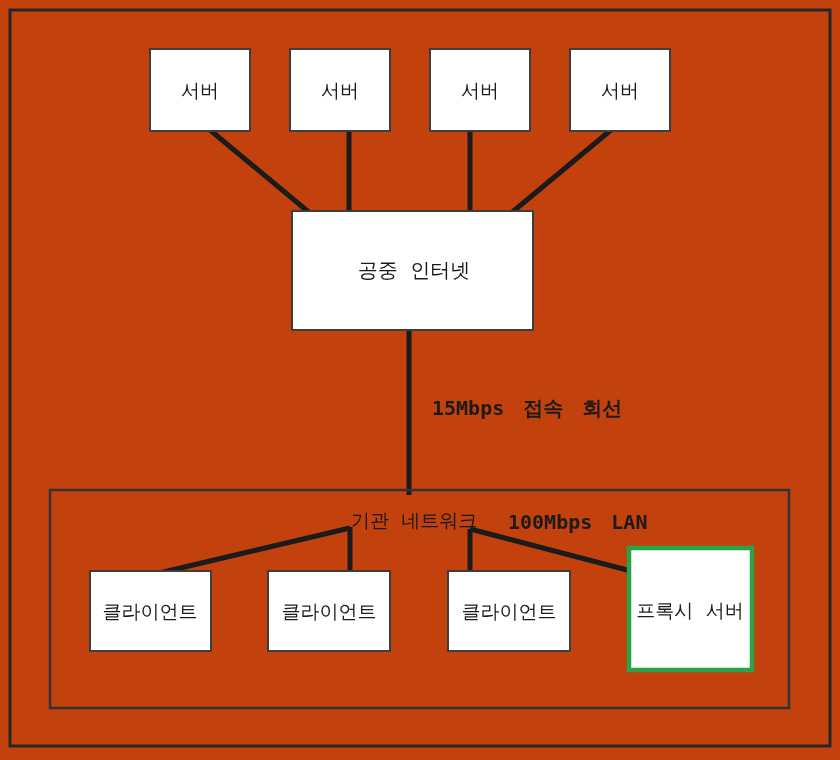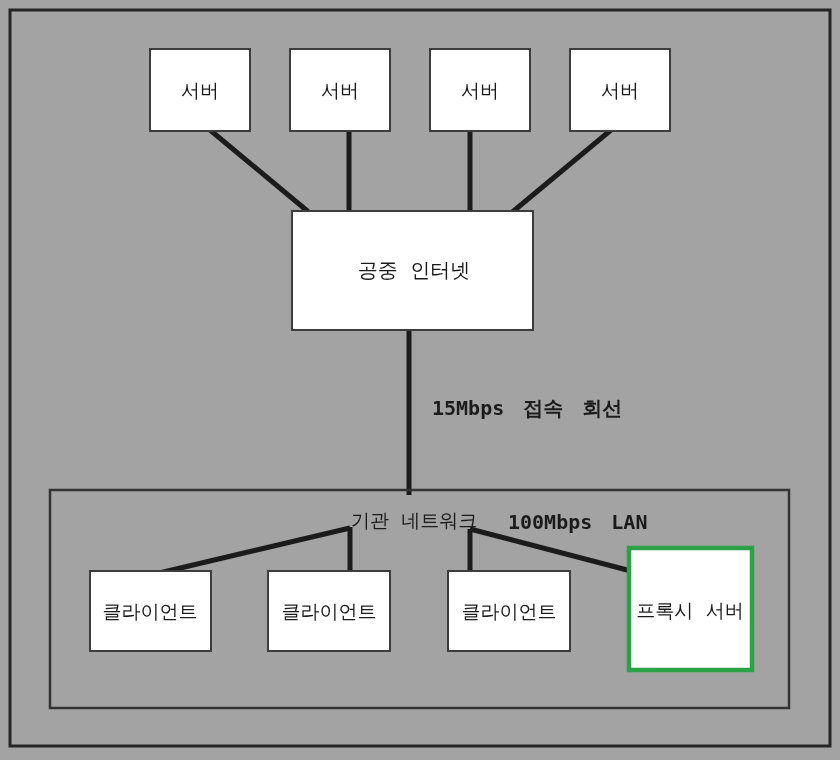--- a/index.html
+++ b/index.html
@@ -4,21 +4,21 @@
 <style>
   html, body {
     margin: 0;
     padding: 0;
     background: #ffffff;
   }
   .stage {
     position: relative;
     width: 840px;
     height: 760px;
-    background: #a3a3a3;
+    background: #c2410c;
     font-family: "Liberation Sans", "DejaVu Sans", sans-serif;
     overflow: hidden;
   }
   .stage svg {
     position: absolute;
     left: 0;
     top: 0;
     display: block;
   }
   .outer-frame {

